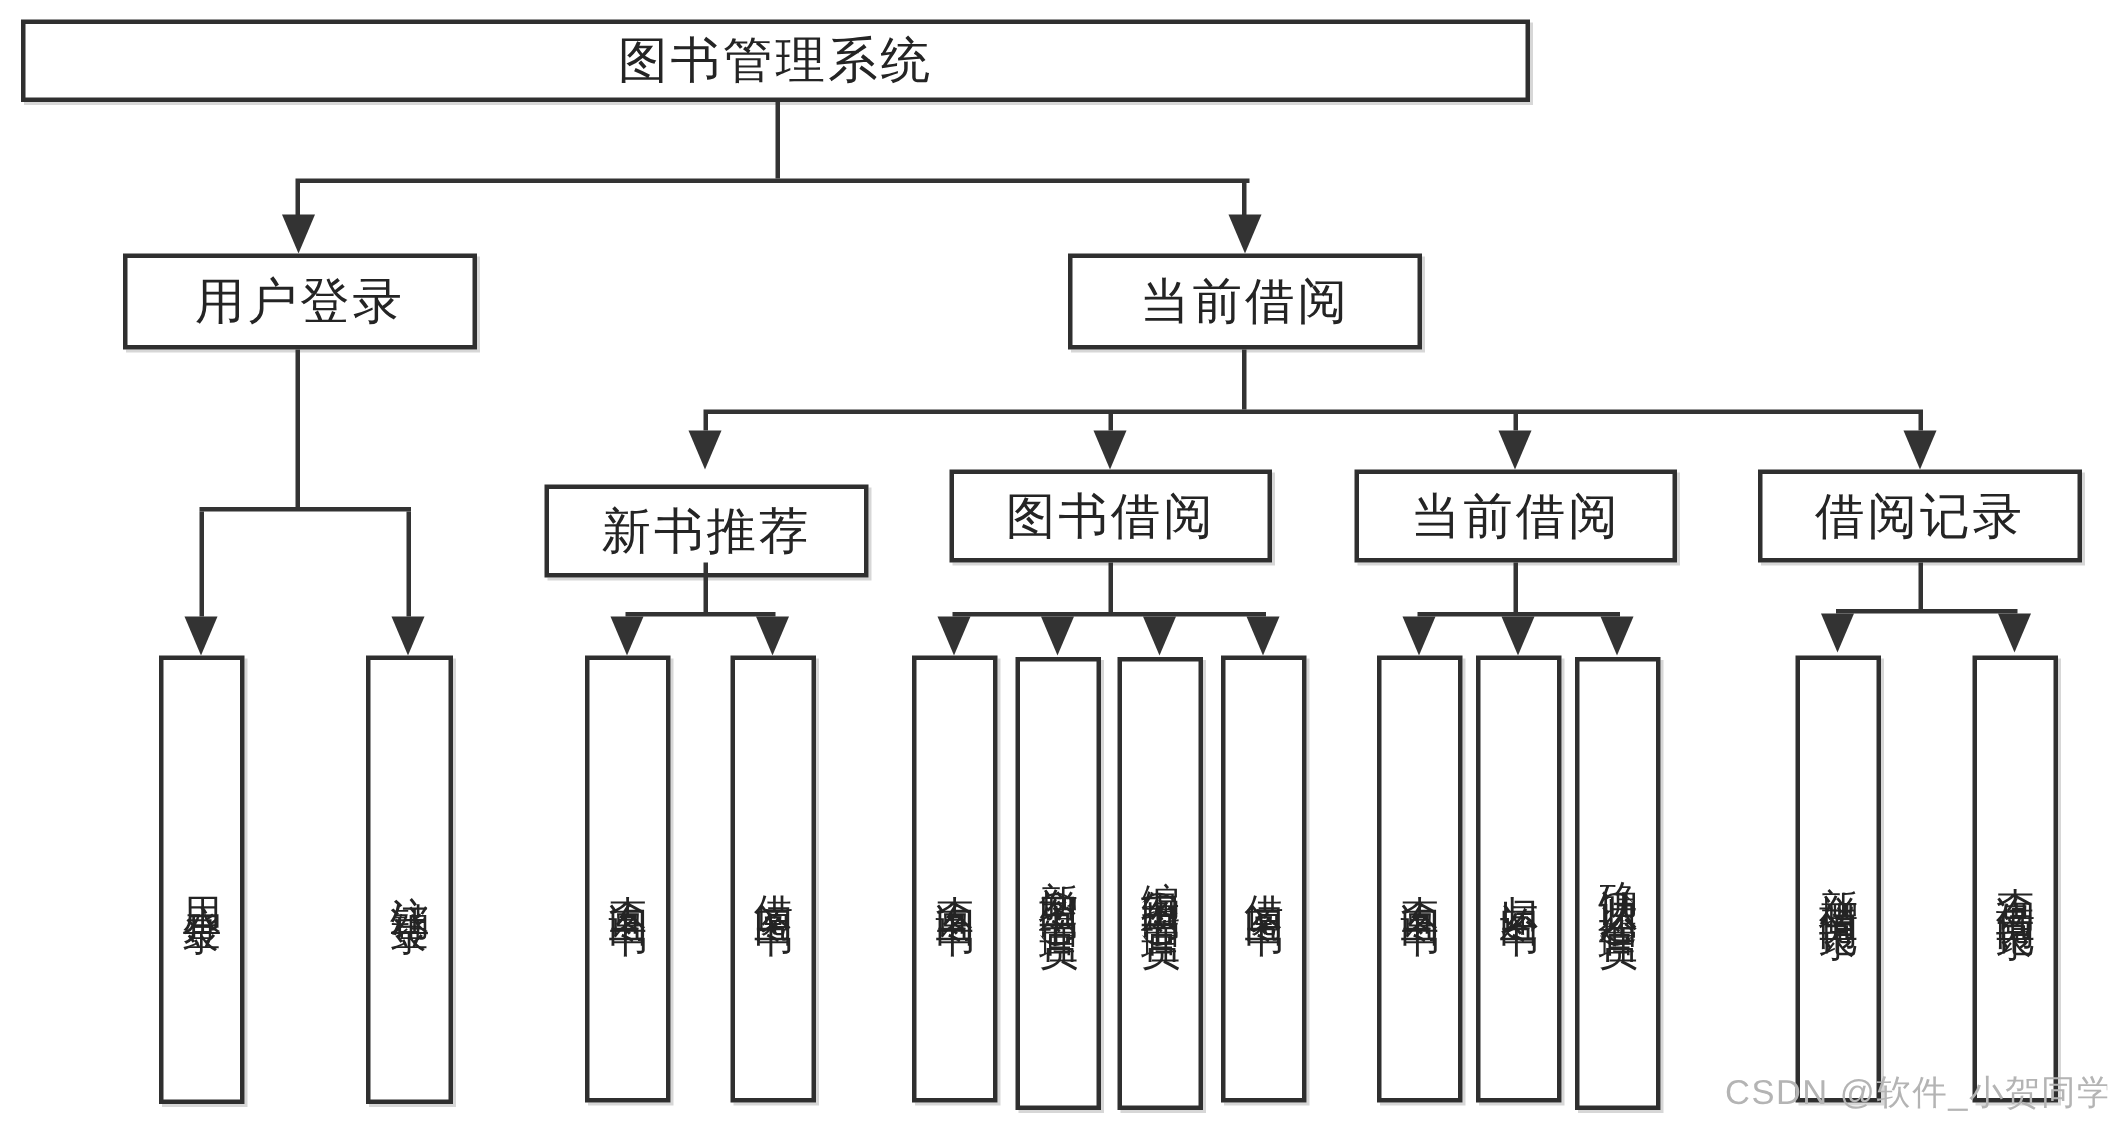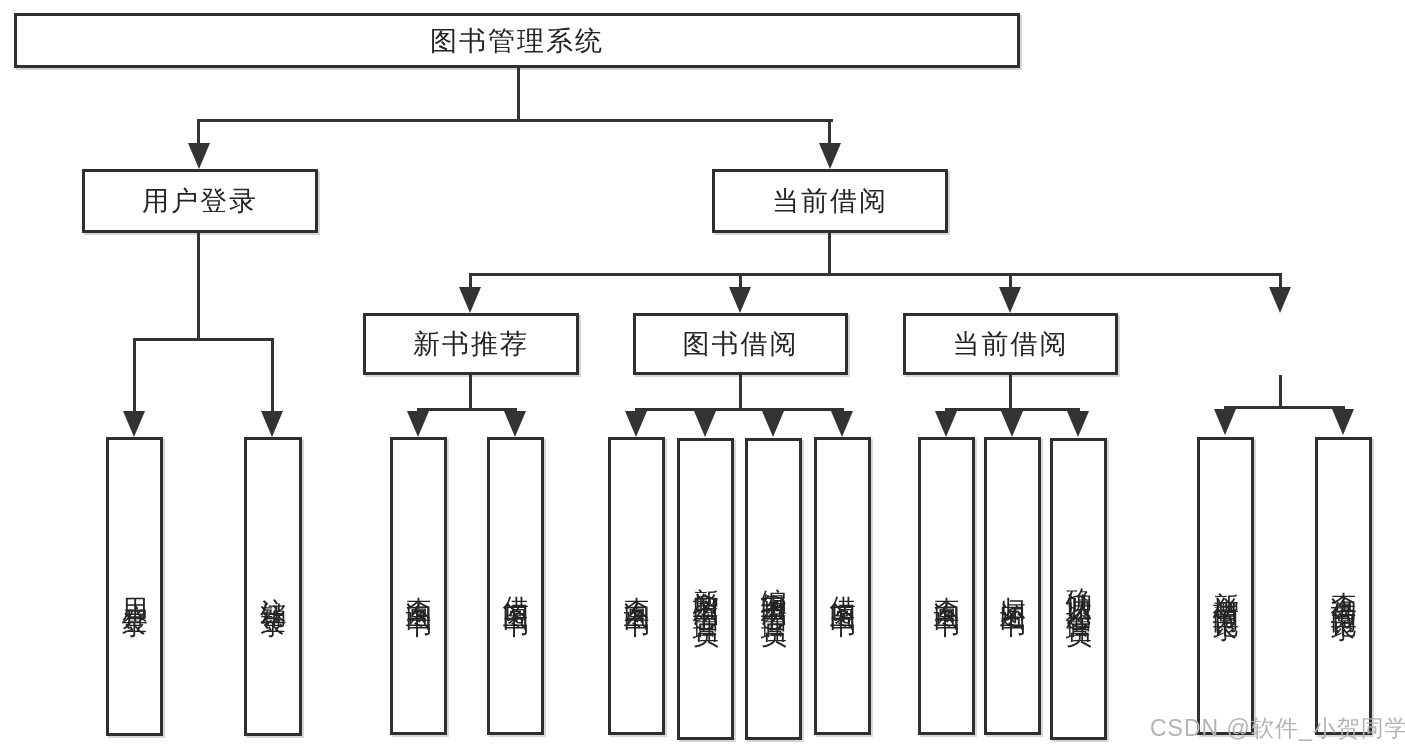--- a/index.html
+++ b/index.html
@@ -15,21 +15,21 @@
     background: #ffffff;
     border: 3px solid #2f2f2f;
     box-shadow: 2px 2px 0 rgba(140,140,140,0.35);
     display: flex;
     align-items: center;
     justify-content: center;
     box-sizing: border-box;
     color: #242424;
   }
   .hlabel {
-    font-size: 27px;
+    font-size: 33px;
     letter-spacing: 2px;
     white-space: nowrap;
   }
   .leaf .vtext {
     writing-mode: vertical-rl;
     text-orientation: mixed;
     font-size: 26px;
     letter-spacing: 5px;
     line-height: 1.05;
     white-space: nowrap;
@@ -89,28 +89,31 @@
   <div class="line" style="left:469px; top:273px; width:813px; height:3px;"></div>
   <div class="line" style="left:469px; top:276px; width:3px; height:11px;"></div>
   <div class="arrow-down" style="left:459px; top:287px;"></div>
   <div class="line" style="left:739px; top:276px; width:3px; height:11px;"></div>
   <div class="arrow-down" style="left:729px; top:287px;"></div>
   <div class="line" style="left:1009px; top:276px; width:3px; height:11px;"></div>
   <div class="arrow-down" style="left:999px; top:287px;"></div>
   <div class="line" style="left:1279px; top:276px; width:3px; height:11px;"></div>
   <div class="arrow-down" style="left:1269px; top:287px;"></div>
 
-  <div class="box" style="left:363px; top:313px; width:216px; height:62px;">
+  <div class="box" style="left:363px; top:323px; width:216px; height:62px;">
     <span class="hlabel">新书推荐</span>
   </div>
   <div class="box" style="left:903px; top:313px; width:215px; height:62px;">
     <span class="hlabel">当前借阅</span>
   </div>
   <div class="box" style="left:633px; top:313px; width:215px; height:62px;">
     <span class="hlabel">图书借阅</span>
+  </div>
+  <div class="box" style="left:1172px; top:313px; width:216px; height:62px;">
+    <span class="hlabel">借阅记录</span>
   </div>
 
   <div class="line" style="left:469px; top:375px; width:3px; height:33px;"></div>
   <div class="line" style="left:417px; top:408px; width:100px; height:3px;"></div>
   <div class="arrow-down" style="left:407px; top:411px;"></div>
   <div class="arrow-down" style="left:504px; top:411px;"></div>
 
   <div class="line" style="left:739px; top:375px; width:3px; height:33px;"></div>
   <div class="line" style="left:635px; top:408px; width:209px; height:3px;"></div>
   <div class="arrow-down" style="left:625px; top:411px;"></div>

